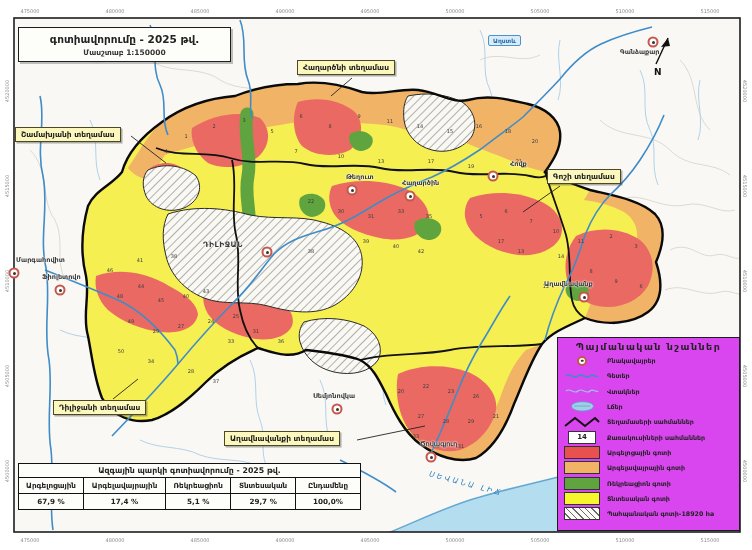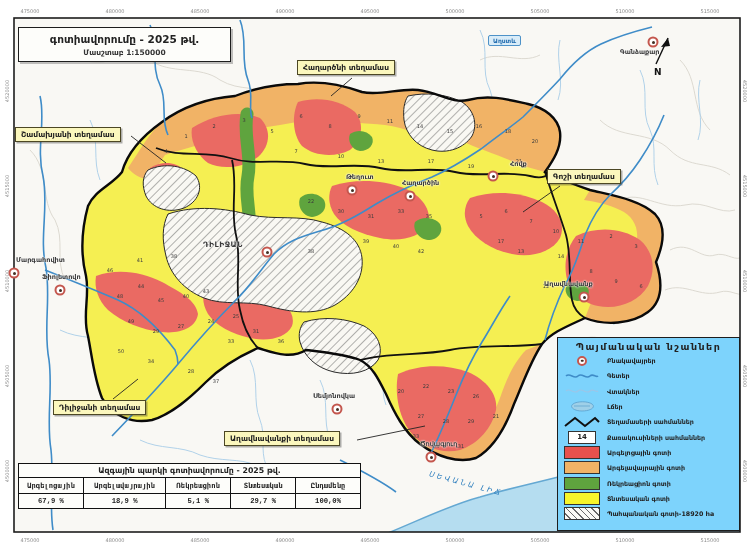--- a/index.html
+++ b/index.html
@@ -21,38 +21,38 @@
                     transform:translate(-50%,-50%);}
   .settlement-name{position:absolute;font-size:6.5px;font-weight:bold;color:#3a3a3a;white-space:nowrap;
                    text-shadow:0 0 2px #fff,0 0 2px #fff;z-index:5;}
   .settlement-name.city{font-size:7.5px;letter-spacing:.5px;}
   .quadrat-n{position:absolute;font-size:5px;color:#3c3c3c;transform:translate(-50%,-50%);z-index:4;line-height:5px;}
   .river-label{position:absolute;left:488px;top:35px;background:#d9ecf8;border:1px solid #4e92c8;color:#1f6aad;
                font-size:6px;font-weight:bold;padding:1px 4px;border-radius:2px;z-index:6;}
   .lake-label{position:absolute;left:428px;top:479px;color:#2f7fbe;font-size:7.5px;font-style:italic;
               letter-spacing:2.5px;transform:rotate(15deg);white-space:nowrap;z-index:3;}
   .north{position:absolute;left:642px;top:30px;z-index:6;}
-  .legend{position:absolute;left:557px;top:337px;width:183px;height:194px;background:#7dd3fc;border:1.4px solid #1d1d1d;
+  .legend{position:absolute;left:557px;top:337px;width:183px;height:194px;background:#d946ef;border:1.4px solid #1d1d1d;
           box-sizing:border-box;padding:2px 4px;z-index:7;}
   .legend-title{font-size:9.5px;font-weight:bold;text-align:center;letter-spacing:1.5px;margin:1px 0 1px;}
   .legend-row{display:flex;align-items:center;height:15.3px;gap:5px;}
   .lg-icon{width:40px;display:flex;justify-content:center;align-items:center;flex:none;}
   .lg-text{font-size:6.3px;font-weight:bold;white-space:nowrap;}
   .lg-dot{width:6px;height:6px;border-radius:50%;border:2px solid #c4574e;background:#fff;position:relative;}
   .lg-dot i{position:absolute;left:50%;top:50%;width:2.5px;height:2.5px;border-radius:50%;background:#433024;transform:translate(-50%,-50%);}
   .lg-swatch{width:34px;height:11px;border:1px solid #333;display:block;}
   .lg-hatch{background:repeating-linear-gradient(45deg,#fbfaf6 0,#fbfaf6 3.5px,#6b6b6b 3.5px,#6b6b6b 4.5px);}
   .lg-quad{width:26px;height:11px;border:1px solid #333;background:#fff;font-size:7px;font-weight:bold;
            display:flex;align-items:center;justify-content:center;}
   .stats{position:absolute;left:18px;top:463px;width:343px;background:#fdfdfa;border:1.6px solid #111;
          box-sizing:border-box;text-align:center;z-index:7;}
   .st-title{font-size:7.8px;font-weight:bold;border-bottom:1px solid #111;padding:2px 0;}
   .st-row{display:flex;}
   .st-row + .st-row .st-cell{border-top:1px solid #111;}
-  .st-cell{flex:1;font-size:7.2px;font-weight:bold;padding:3px 1px;border-right:1px solid #111;white-space:nowrap;overflow:hidden;font-family:Liberation Mono, monospace;}
+  .st-cell{flex:1;font-size:7.2px;font-weight:bold;padding:3px 1px;border-right:1px solid #111;white-space:nowrap;overflow:hidden;}
   .st-cell:last-child{border-right:none;}
   .st-cell.w{flex:1.28;}
 </style>
 </head>
 <body>
 
 <div class="sheet">
 
   <svg class="map-svg" width="752" height="550" viewBox="0 0 752 550">
     <defs>
@@ -432,20 +432,20 @@
     <div class="st-title">Ազգային պարկի գոտիավորումը - 2025 թվ.</div>
     <div class="st-row" id="st-headers">
         <span class="st-cell">Արգելոցային</span>
         <span class="st-cell w">Արգելավայրային</span>
         <span class="st-cell">Ռեկրեացիոն</span>
         <span class="st-cell">Տնտեսական</span>
         <span class="st-cell">Ընդամենը</span>
       </div>
     <div class="st-row" id="st-percents">
         <span class="st-cell">67,9 %</span>
-        <span class="st-cell w">18,9 %</span>
+        <span class="st-cell w">17,4 %</span>
         <span class="st-cell">5,1 %</span>
         <span class="st-cell">29,7 %</span>
         <span class="st-cell">100,0%</span>
       </div>
   </div>
 
 </div>
 
 </body></html>

